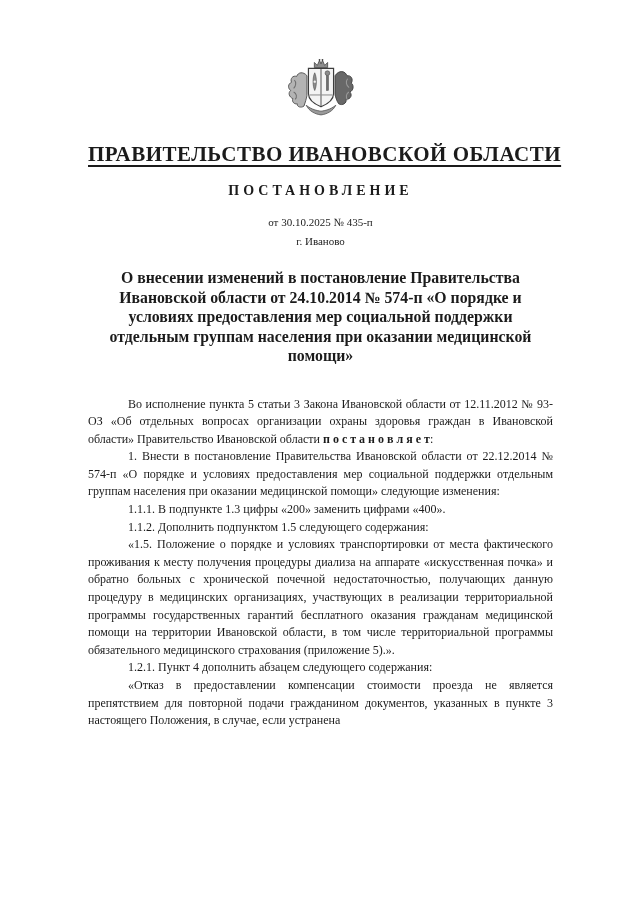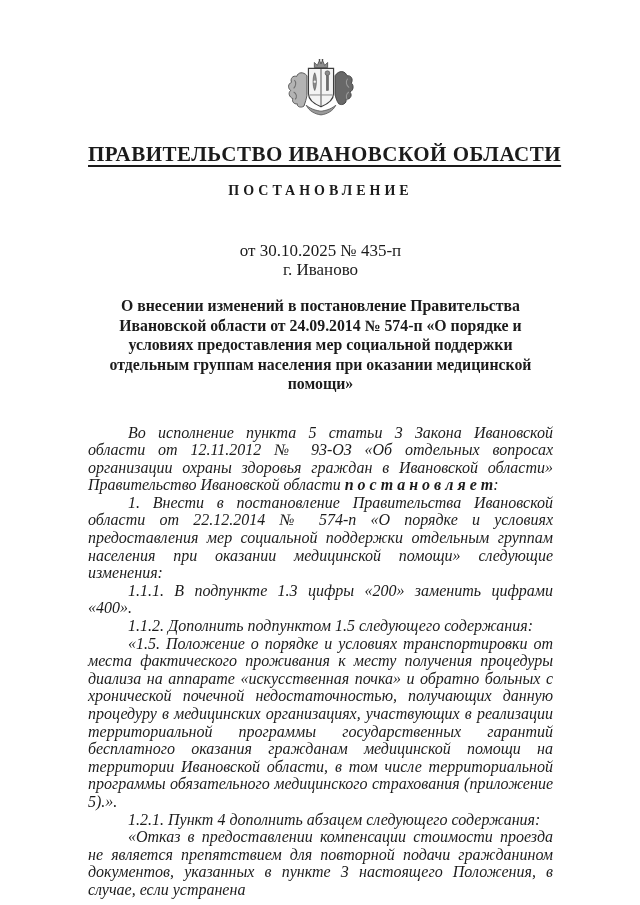--- a/index.html
+++ b/index.html
@@ -32,38 +32,37 @@
     white-space: nowrap;
   }
   .doc-type {
     margin-top: 16px;
     text-align: center;
     font-size: 14px;
     font-weight: bold;
     letter-spacing: 4px;
   }
   .date-block {
-    margin-top: 42px;
+    margin-top: 14px;
     text-align: center;
-    font-size: 17px;
+    font-size: 11px;
     line-height: 19px;
   }
   .subject {
     margin-top: 17px;
     text-align: center;
     font-size: 15.8px;
     font-weight: bold;
     line-height: 19.5px;
   }
   .body-text {
     margin-top: 30px;
-    font-size: 16px;
+    font-size: 12px;
     line-height: 17.6px;
     text-align: justify;
-    font-style: italic;
   }
   .body-text p {
     text-indent: 40px;
   }
   .bold-term {
     font-weight: bold;
   }
 </style>
 </head>
 <body>
@@ -100,21 +99,21 @@
 
   <div class="org-name">ПРАВИТЕЛЬСТВО ИВАНОВСКОЙ ОБЛАСТИ</div>
 
   <div class="doc-type">ПОСТАНОВЛЕНИЕ</div>
 
   <div class="date-block">
     <div>от 30.10.2025 № 435-п</div>
     <div>г. Иваново</div>
   </div>
 
-  <div class="subject">О внесении изменений в постановление Правительства Ивановской области от 24.09.2014 № 574-п «О порядке и условиях предоставления мер социальной поддержки отдельным группам населения при оказании медицинской помощи»</div>
+  <div class="subject">О внесении изменений в постановление Правительства Ивановской области от 24.10.2014 № 574-п «О порядке и условиях предоставления мер социальной поддержки отдельным группам населения при оказании медицинской помощи»</div>
 
   <div class="body-text">
     <p><span>Во исполнение пункта 5 статьи 3 Закона Ивановской области от 12.11.2012 № 93-ОЗ «Об отдельных вопросах организации охраны здоровья граждан в Ивановской области» Правительство Ивановской области </span><span class="bold-term">п о с т а н о в л я е т</span><span>:</span></p>
     <p>1. Внести в постановление Правительства Ивановской области от 22.12.2014 № 574-п «О порядке и условиях предоставления мер социальной поддержки отдельным группам населения при оказании медицинской помощи» следующие изменения:</p>
     <p>1.1.1. В подпункте 1.3 цифры «200» заменить цифрами «400».</p>
     <p>1.1.2. Дополнить подпунктом 1.5 следующего содержания:</p>
     <p>«1.5. Положение о порядке и условиях транспортировки от места фактического проживания к месту получения процедуры диализа на аппарате «искусственная почка» и обратно больных с хронической почечной недостаточностью, получающих данную процедуру в медицинских организациях, участвующих в реализации территориальной программы государственных гарантий бесплатного оказания гражданам медицинской помощи на территории Ивановской области, в том числе территориальной программы обязательного медицинского страхования (приложение 5).».</p>
     <p>1.2.1. Пункт 4 дополнить абзацем следующего содержания:</p>
     <p>«Отказ в предоставлении компенсации стоимости проезда не является препятствием для повторной подачи гражданином документов, указанных в пункте 3 настоящего Положения, в случае, если устранена</p>
   </div>

